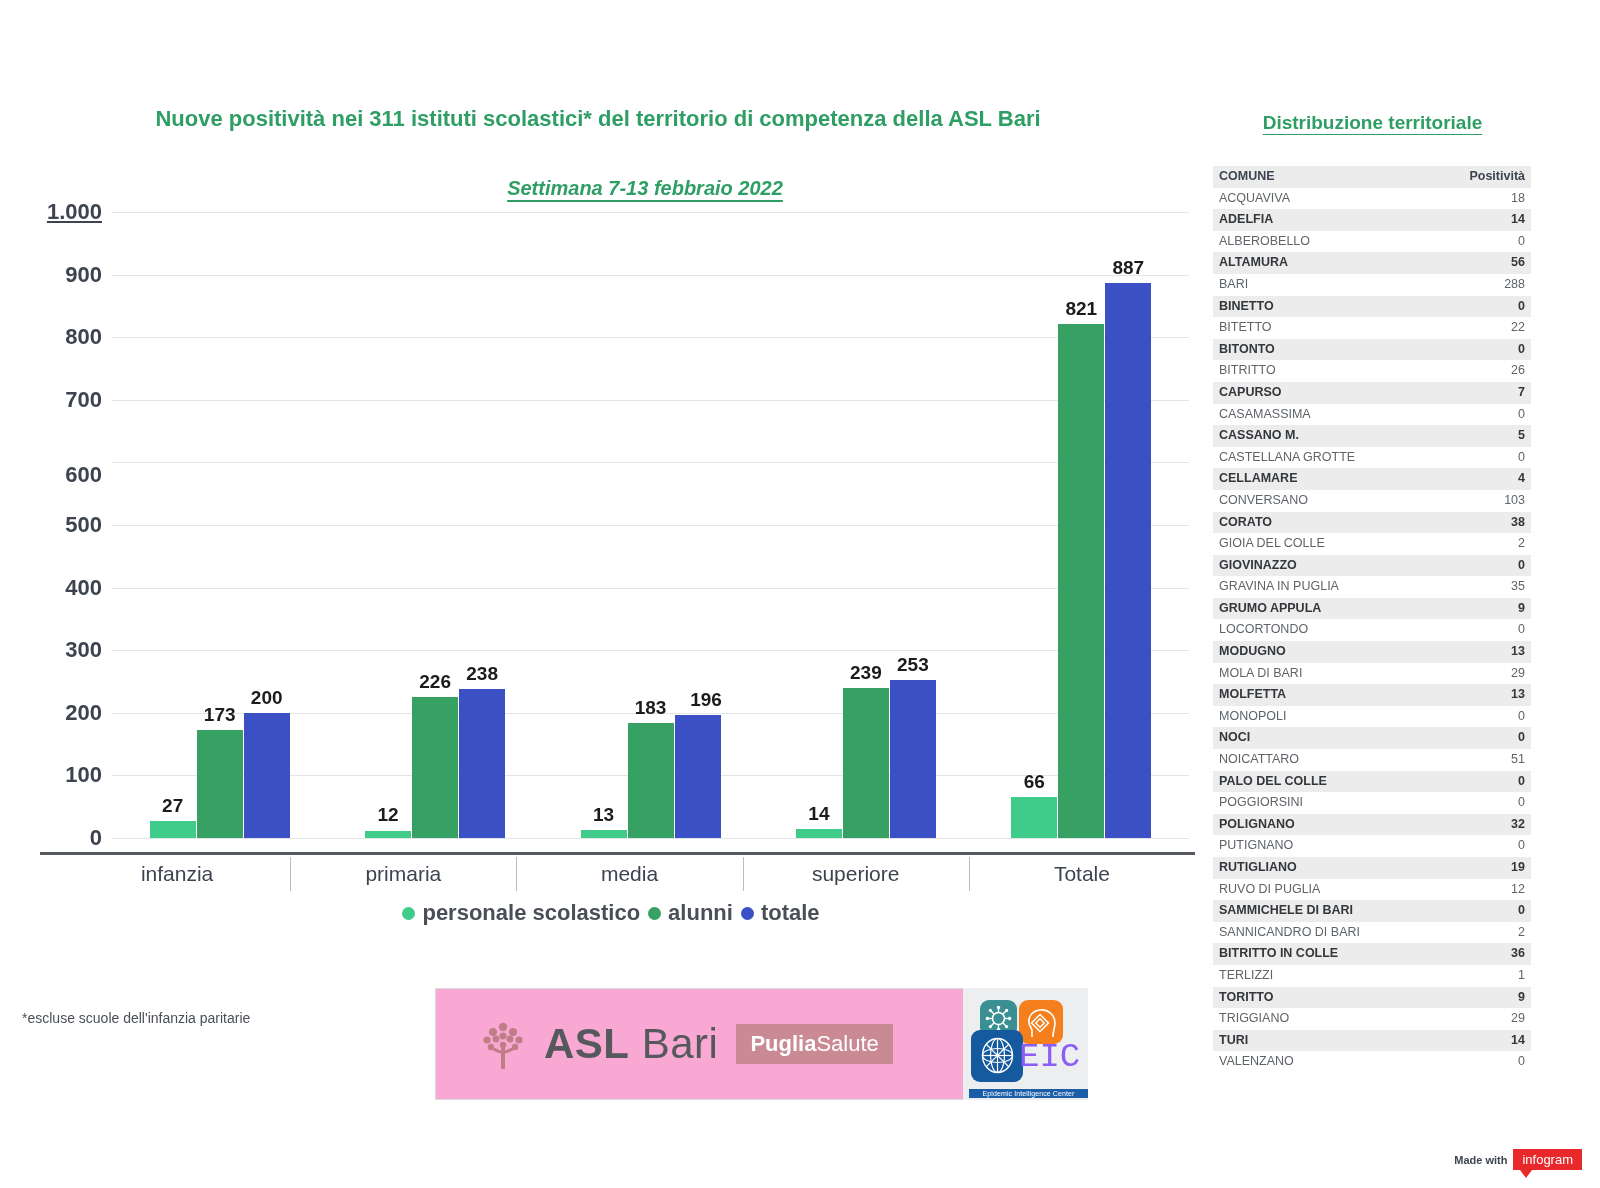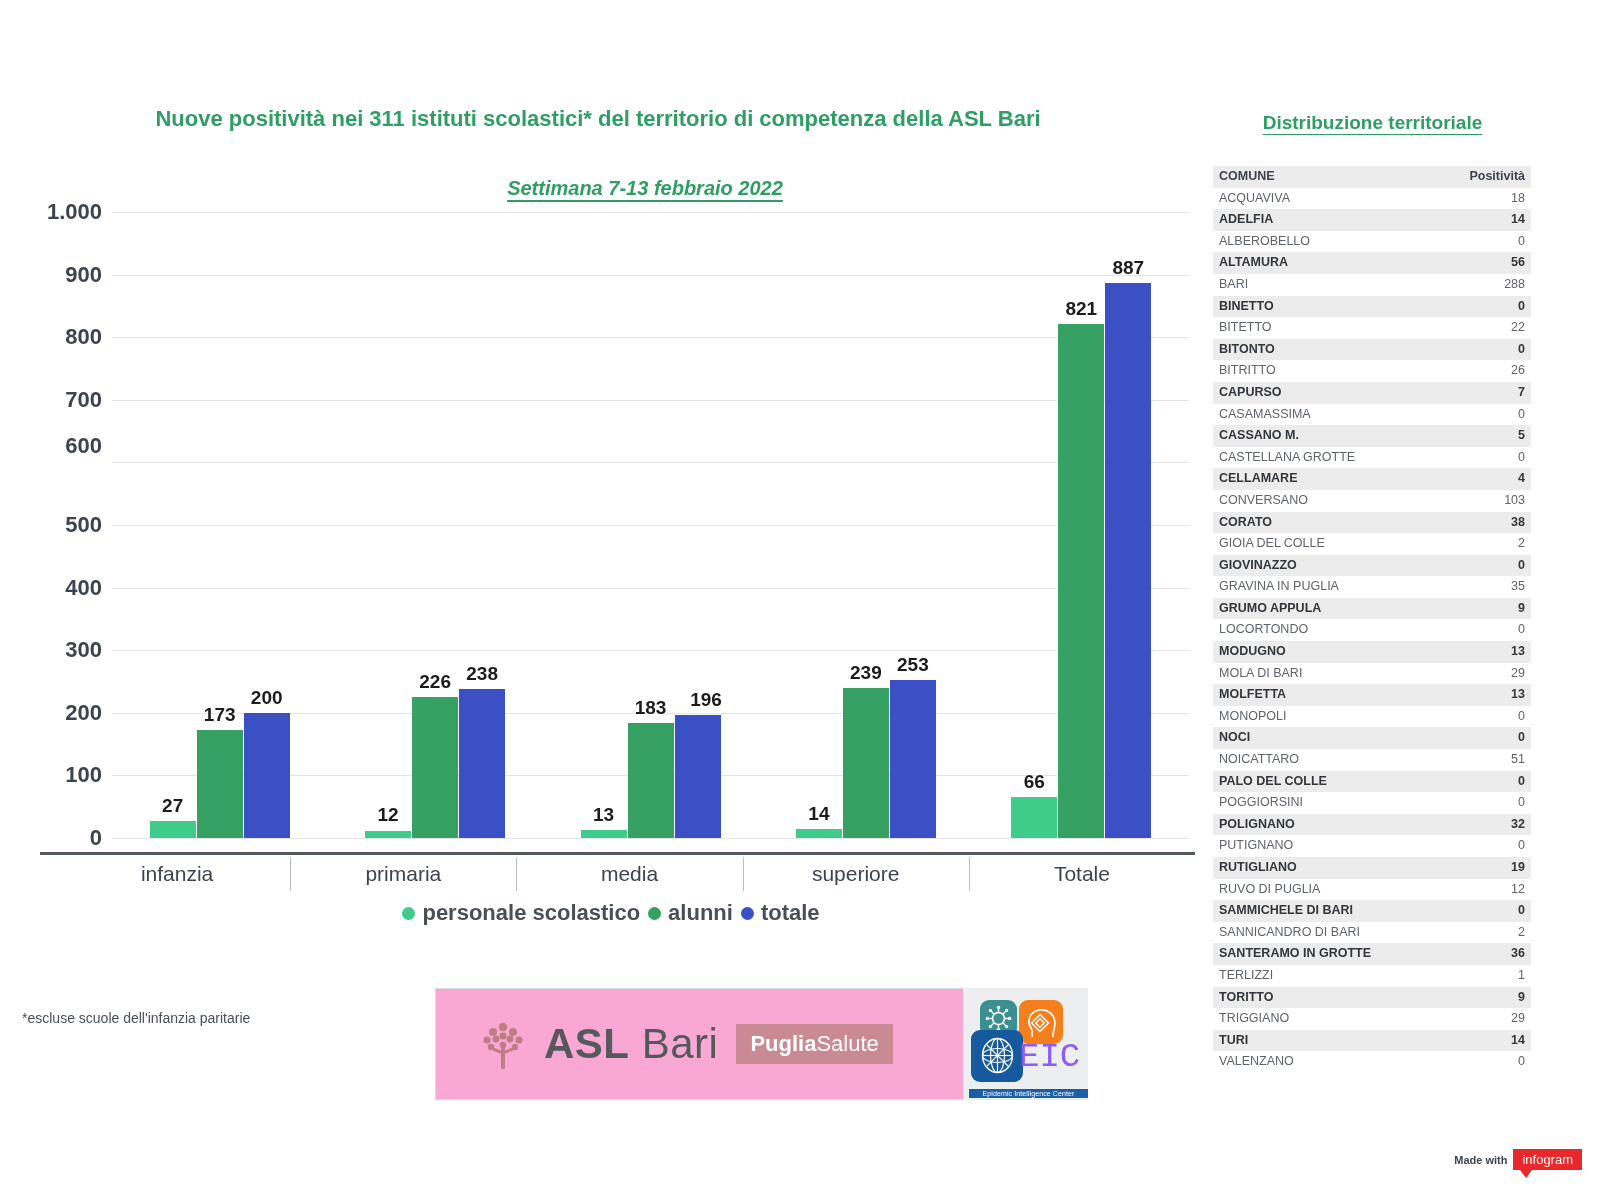--- a/index.html
+++ b/index.html
@@ -186,25 +186,25 @@
   <div class="dist-title">Distribuzione territoriale</div>
 
   <div class="chart-area">
     <div class="ylabels" id="ylabels">
         <div class="ylabel" style="top: 626px;">0</div>
         <div class="ylabel" style="top: 563.4px;">100</div>
         <div class="ylabel" style="top: 500.8px;">200</div>
         <div class="ylabel" style="top: 438.2px;">300</div>
         <div class="ylabel" style="top: 375.6px;">400</div>
         <div class="ylabel" style="top: 313px;">500</div>
-        <div class="ylabel" style="top: 234px;">600</div>
+        <div class="ylabel" style="top: 263px;">600</div>
         <div class="ylabel" style="top: 187.8px;">700</div>
         <div class="ylabel" style="top: 125.2px;">800</div>
         <div class="ylabel" style="top: 62.6px;">900</div>
-        <div class="ylabel" style="top: 0px;">1.000</div>
+        <div class="ylabel" style="top: 0px; text-decoration: underline;">1.000</div>
       </div>
     <div class="plot" id="plot">
         <div class="gridline" style="top: 626px;"></div>
         <div class="gridline" style="top: 563.4px;"></div>
         <div class="gridline" style="top: 500.8px;"></div>
         <div class="gridline" style="top: 438.2px;"></div>
         <div class="gridline" style="top: 375.6px;"></div>
         <div class="gridline" style="top: 313px;"></div>
         <div class="gridline" style="top: 250.4px;"></div>
         <div class="gridline" style="top: 187.8px;"></div>
@@ -490,21 +490,21 @@
           </tr>
           <tr class="alt">
             <td class="comune">SAMMICHELE DI BARI</td>
             <td class="pos">0</td>
           </tr>
           <tr>
             <td class="comune">SANNICANDRO DI BARI</td>
             <td class="pos">2</td>
           </tr>
           <tr class="alt">
-            <td class="comune">SANTERAMO IN GROTTE</td>
+            <td class="comune">BITRITTO IN COLLE</td>
             <td class="pos">36</td>
           </tr>
           <tr>
             <td class="comune">TERLIZZI</td>
             <td class="pos">1</td>
           </tr>
           <tr class="alt">
             <td class="comune">TORITTO</td>
             <td class="pos">9</td>
           </tr>

